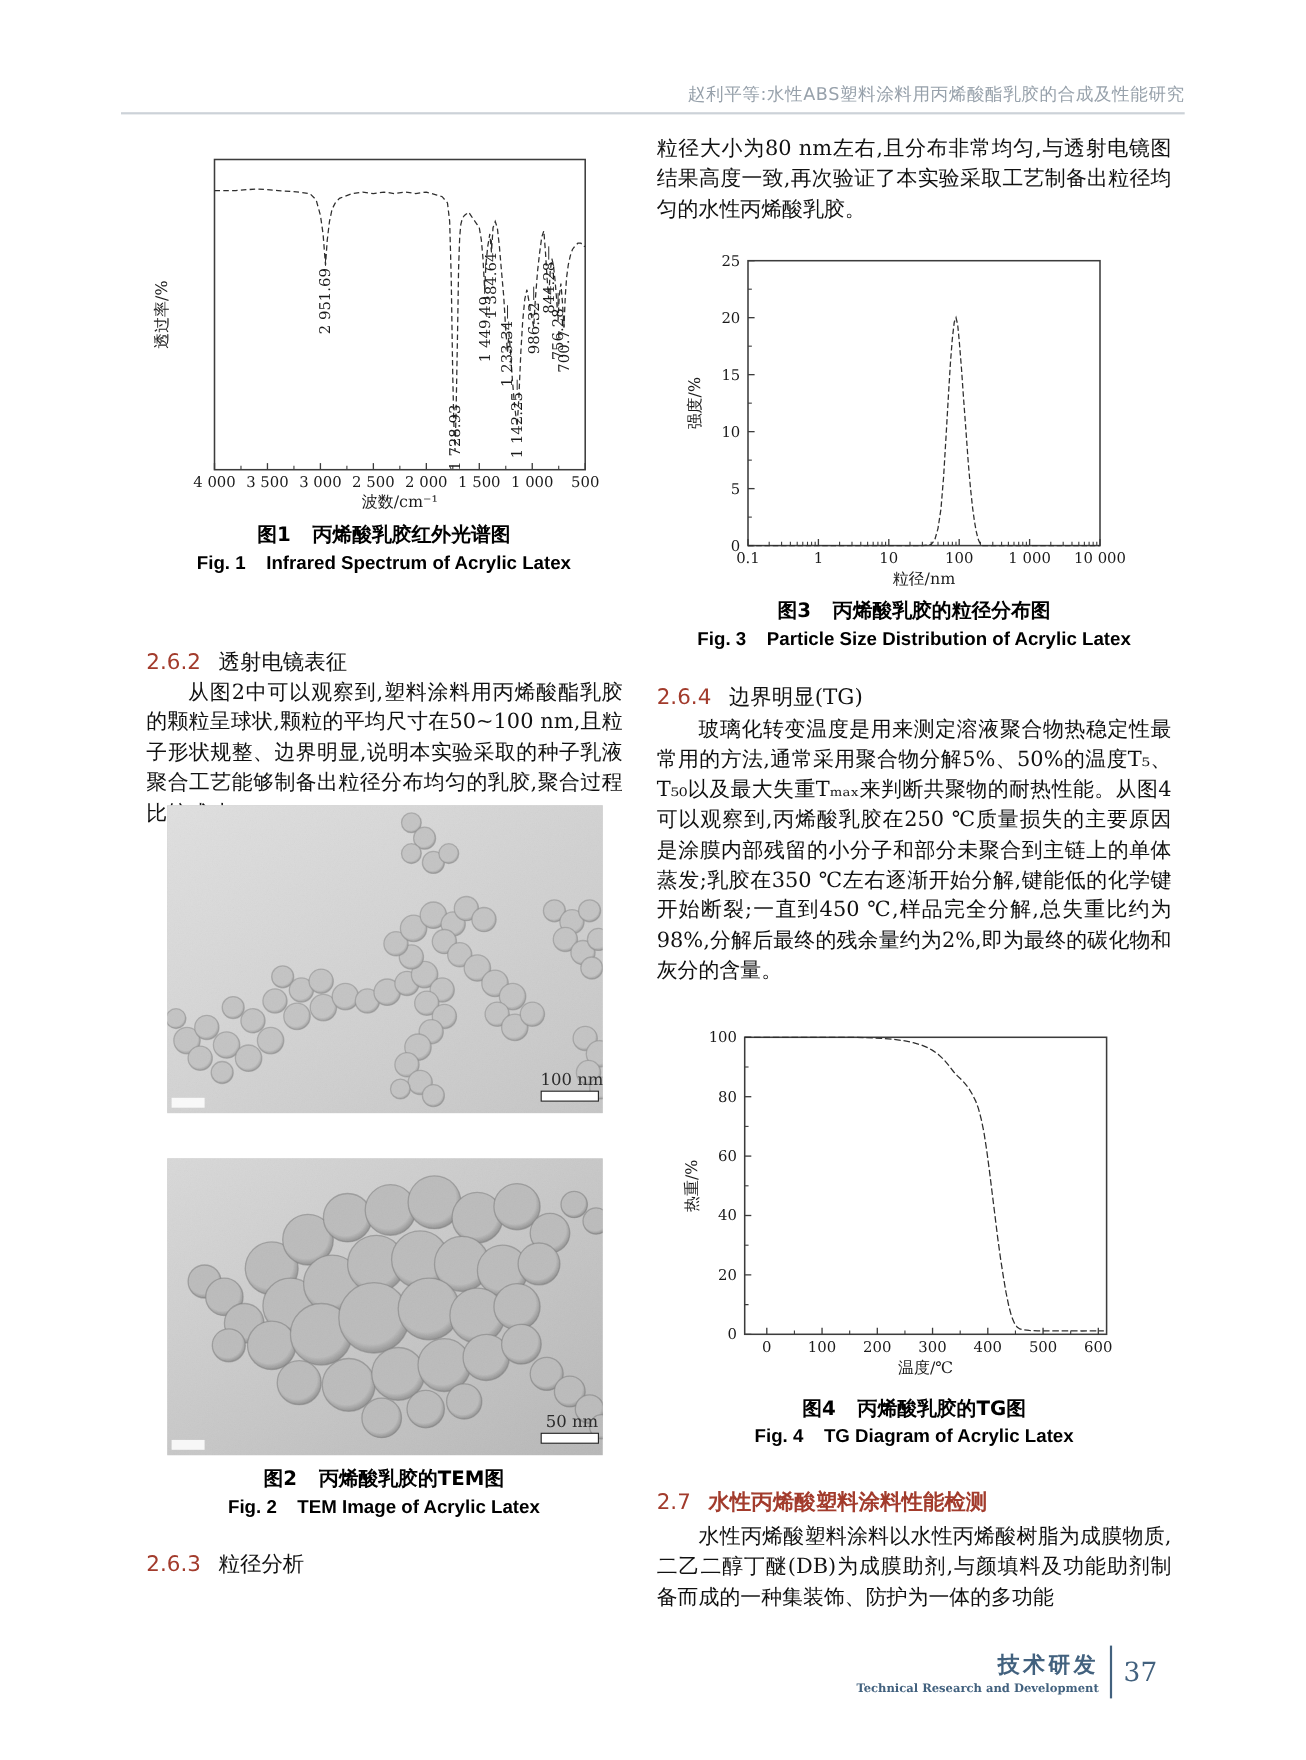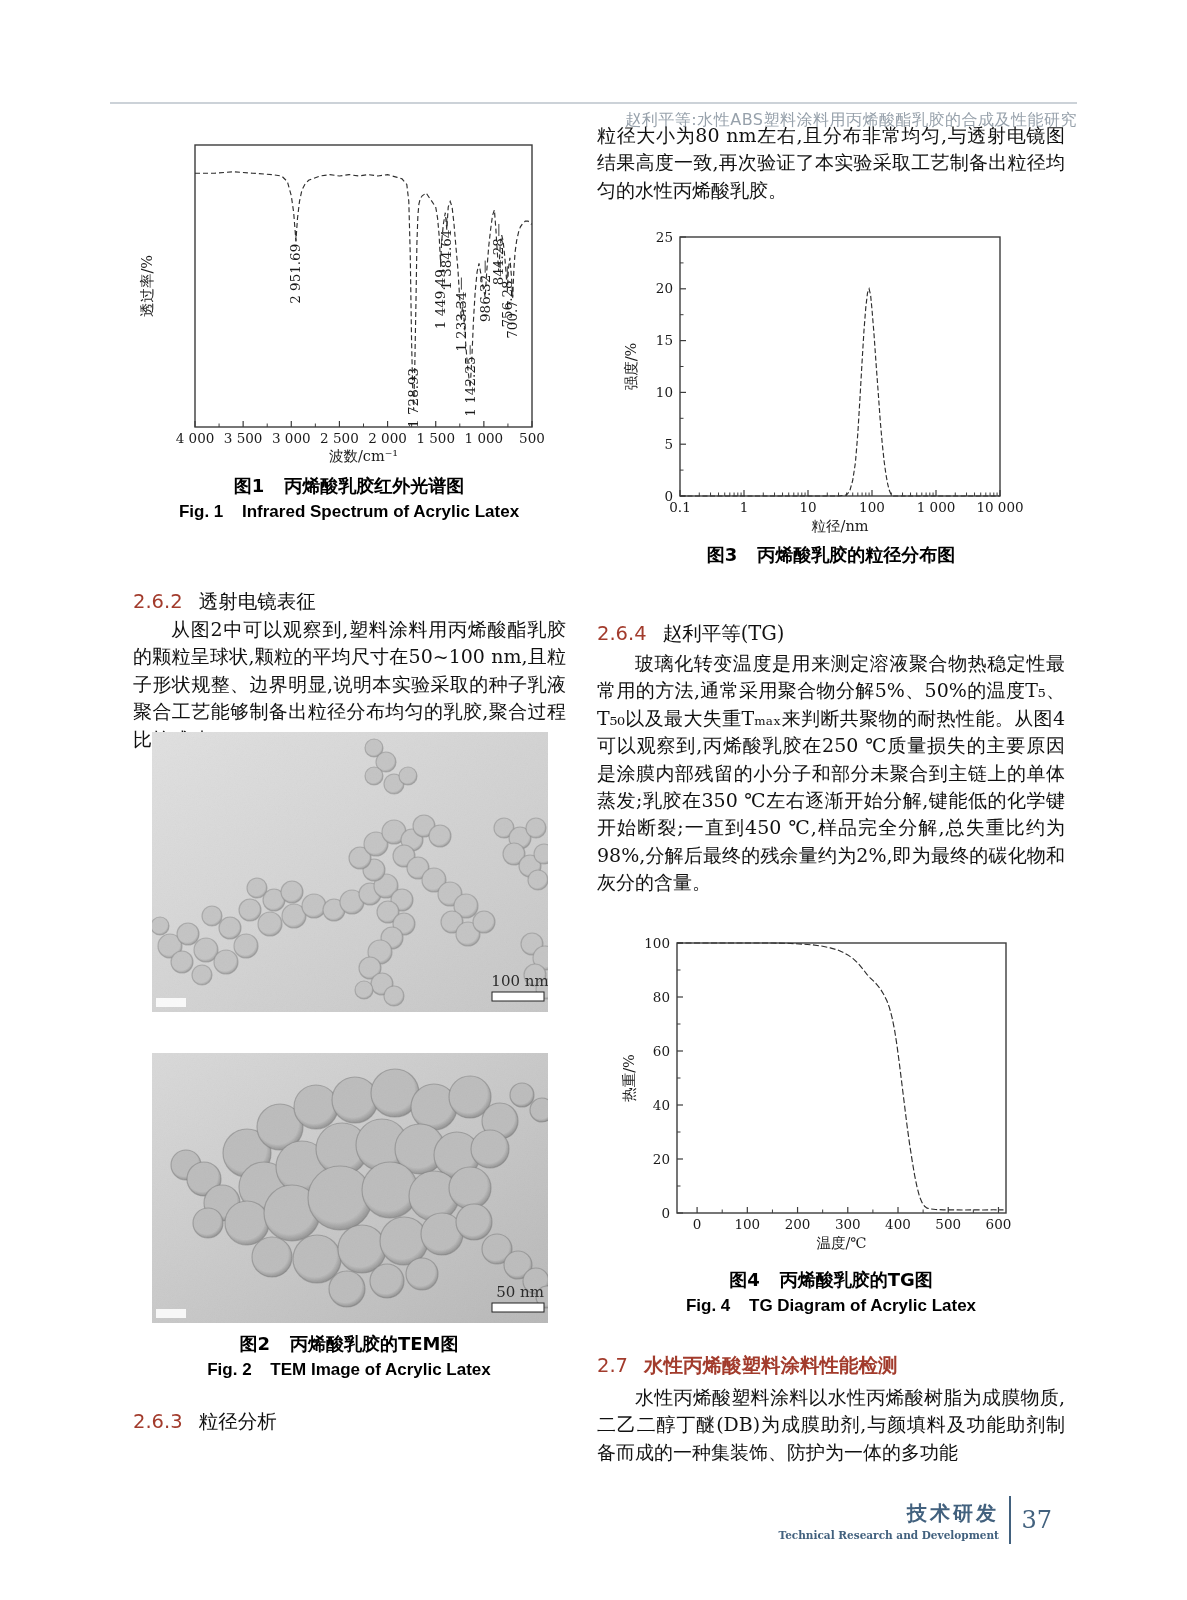--- a/index.html
+++ b/index.html
@@ -29,21 +29,21 @@
         color:#42617e;text-align:right;margin-top:2px;}
   .f-div{width:2.5px;height:48px;background:#42617e;}
   .f-num{font-size:24px;color:#42617e;font-family:"DejaVu Serif","Liberation Serif",serif;}
   svg text{font-family:"DejaVu Serif","Liberation Serif",serif;}
 </style>
 </head>
 <body>
 
 <div class="page">
 
-  <div class="abs hdr" style="left:110px;top:76px;width:967px;margin-top:34px;">赵利平等:水性ABS塑料涂料用丙烯酸酯乳胶的合成及性能研究</div>
+  <div class="abs hdr" style="left:110px;top:76px;width:967px;">赵利平等:水性ABS塑料涂料用丙烯酸酯乳胶的合成及性能研究</div>
   <div class="abs hdr-rule" style="left:110px;top:102px;width:967px;"></div>
 
   <div class="abs" style="left:136px;top:120px;width:430px;height:348px;"><svg viewBox="0 0 430 348" width="430" height="348">
         <rect x="59" y="25" width="337" height="282" fill="none" stroke="#3c3c3c" stroke-width="1.4"></rect>
         <line x1="59" y1="307" x2="59" y2="301" stroke="#3c3c3c" stroke-width="1.2"></line>
         <text x="59" y="323" text-anchor="middle" font-size="13.5" fill="#1a1a1a">4 000</text>
         <line x1="107.14285714285714" y1="307" x2="107.14285714285714" y2="301" stroke="#3c3c3c" stroke-width="1.2"></line>
         <text x="107.14285714285714" y="323" text-anchor="middle" font-size="13.5" fill="#1a1a1a">3 500</text>
         <line x1="155.28571428571428" y1="307" x2="155.28571428571428" y2="301" stroke="#3c3c3c" stroke-width="1.2"></line>
         <text x="155.28571428571428" y="323" text-anchor="middle" font-size="13.5" fill="#1a1a1a">3 000</text>
@@ -331,23 +331,26 @@
         <line x1="60" y1="89.70000000000002" x2="63.5" y2="89.70000000000002" stroke="#3c3c3c" stroke-width="1"></line>
         <line x1="60" y1="37.900000000000006" x2="63.5" y2="37.900000000000006" stroke="#3c3c3c" stroke-width="1"></line>
         <polyline points="60.0,271.0 124.0,271.0 188.0,271.0 218.5,271.0 226.5,270.0 229.8,265.8 232.7,255.5 235.4,237.8 237.8,208.8 240.0,172.6 242.1,136.3 244.0,105.2 245.8,82.4 247.5,67.9 249.1,63.8 250.6,70.0 252.0,84.5 254.1,110.4 255.9,136.3 258.2,167.4 260.3,196.4 262.3,219.2 264.2,236.8 265.9,249.2 267.6,258.6 269.1,264.8 270.6,268.4 272.0,270.0 273.3,271.0 282.5,271.0 316.0,271.0 380.0,271.0" fill="none" stroke="#2e2e2e" stroke-width="1.15" stroke-dasharray="5,2.5"></polyline>
         <text x="220" y="306" text-anchor="middle" font-size="14.5" fill="#1a1a1a">粒径/nm</text>
         <text transform="translate(16,141.5) rotate(-90)" text-anchor="middle" font-size="14.5" fill="#1a1a1a">强度/%</text>
       </svg></div>
 
   <div class="abs cap-cn" style="left:597px;top:543px;width:468px;">
     <span>图3</span><span class="capgap"></span><span>丙烯酸乳胶的粒径分布图</span>
   </div>
+  <div class="abs cap-en" style="left:597px;top:571px;width:468px;">
+    <span>Fig. 3</span><span class="capgap"></span><span>Particle Size Distribution of Acrylic Latex</span>
+  </div>
 
   <div class="abs sec-head" style="left:597px;top:620px;">
-    <span class="sec-num">2.6.4</span><span class="sec-title">赵利平等(TG)</span>
+    <span class="sec-num">2.6.4</span><span class="sec-title">边界明显(TG)</span>
   </div>
   <div class="abs para indent" style="left:597px;top:650px;width:468px;">玻璃化转变温度是用来测定溶液聚合物热稳定性最常用的方法,通常采用聚合物分解5%、50%的温度T₅、T₅₀以及最大失重Tₘₐₓ来判断共聚物的耐热性能。从图4可以观察到,丙烯酸乳胶在250 ℃质量损失的主要原因是涂膜内部残留的小分子和部分未聚合到主链上的单体蒸发;乳胶在350 ℃左右逐渐开始分解,键能低的化学键开始断裂;一直到450 ℃,样品完全分解,总失重比约为98%,分解后最终的残余量约为2%,即为最终的碳化物和灰分的含量。</div>
 
   <div class="abs" style="left:620px;top:905px;width:445px;height:350px;"><svg viewBox="0 0 445 350" width="445" height="350">
         <rect x="57" y="38" width="329" height="270" fill="none" stroke="#3c3c3c" stroke-width="1.4"></rect>
         <line x1="77.09160305343511" y1="308" x2="77.09160305343511" y2="302" stroke="#3c3c3c" stroke-width="1.2"></line>
         <text x="77.09160305343511" y="324" text-anchor="middle" font-size="13.5" fill="#1a1a1a">0</text>
         <line x1="127.32061068702289" y1="308" x2="127.32061068702289" y2="302" stroke="#3c3c3c" stroke-width="1.2"></line>
         <text x="127.32061068702289" y="324" text-anchor="middle" font-size="13.5" fill="#1a1a1a">100</text>
         <line x1="177.5496183206107" y1="308" x2="177.5496183206107" y2="302" stroke="#3c3c3c" stroke-width="1.2"></line>

